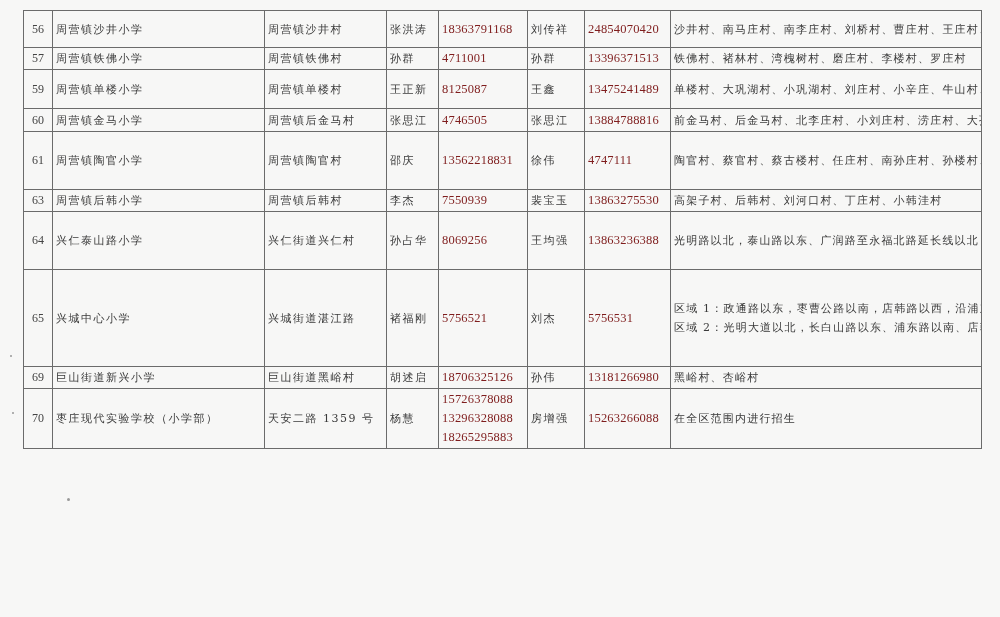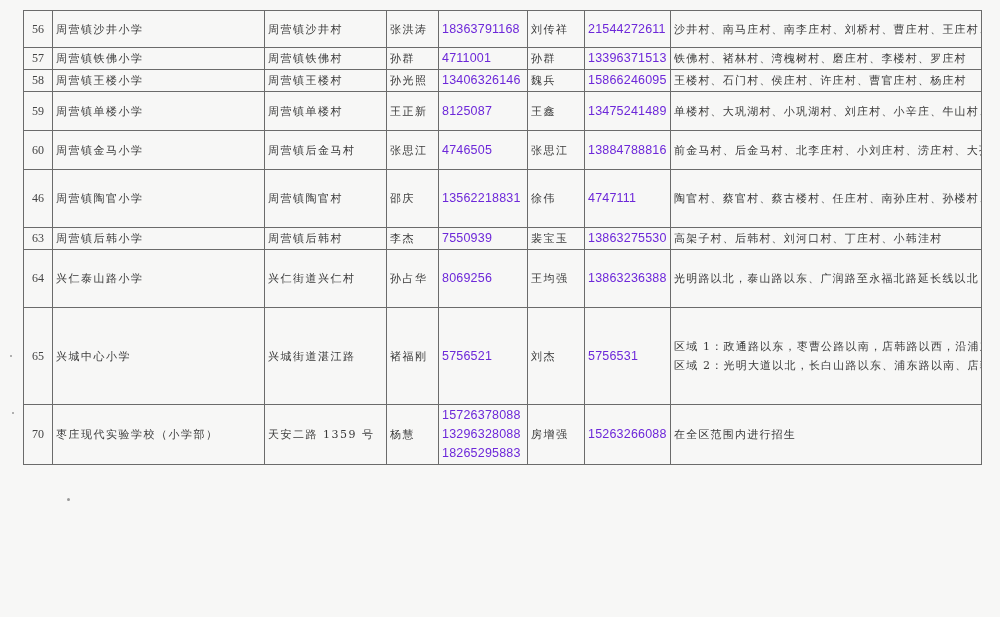--- a/index.html
+++ b/index.html
@@ -35,24 +35,24 @@
     white-space: nowrap;
     overflow: hidden;
   }
   td.no {
     text-align: center;
     font-family: "Liberation Serif", serif;
     font-size: 12px;
     color: #444;
   }
   td.num {
-    font-family: Liberation Sans, sans-serif;
+    font-family: Liberation Serif, serif;
     font-size: 12.5px;
     letter-spacing: 0.2px;
-    color: #6d28d9;
+    color: #7f1d1d;
   }
   td.area {
     white-space: normal;
     letter-spacing: 1.2px;
     font-size: 11px;
     line-height: 19px;
     word-break: break-all;
   }
   td.txt {
     letter-spacing: 1.5px;
@@ -83,83 +83,69 @@
     <tbody id="tbody">
         <tr style="height: 37px;">
           <td class="no">56</td>
           <td class="txt">周营镇沙井小学</td>
           <td class="txt">周营镇沙井村</td>
           <td class="txt">张洪涛</td>
           <td class="num phones">
             <span>18363791168</span>
           </td>
           <td class="txt">刘传祥</td>
-          <td class="num">21544272611</td>
+          <td class="num">24854070420</td>
           <td class="area">
             <div>沙井村、南马庄村、南李庄村、刘桥村、曹庄村、王庄村、常埠村、小韩庄村、朱庄村、石庙村、米楼村</div>
           </td>
         </tr>
         <tr style="height: 21px; margin-top: 20px;">
           <td class="no">57</td>
           <td class="txt">周营镇铁佛小学</td>
           <td class="txt">周营镇铁佛村</td>
           <td class="txt">孙群</td>
           <td class="num phones">
             <span>4711001</span>
           </td>
           <td class="txt">孙群</td>
           <td class="num">13396371513</td>
           <td class="area">
             <div>铁佛村、褚林村、湾槐树村、磨庄村、李楼村、罗庄村</div>
           </td>
         </tr>
-        <tr style="height: 20px;">
-          <td class="no">58</td>
-          <td class="txt">周营镇王楼小学</td>
-          <td class="txt">周营镇王楼村</td>
-          <td class="txt">孙光照</td>
-          <td class="num phones">
-            <span>13406326146</span>
-          </td>
-          <td class="txt">魏兵</td>
-          <td class="num">15866246095</td>
-          <td class="area">
-            <div>王楼村、石门村、侯庄村、许庄村、曹官庄村、杨庄村</div>
-          </td>
-        </tr>
         <tr style="height: 39px;">
           <td class="no">59</td>
           <td class="txt">周营镇单楼小学</td>
           <td class="txt">周营镇单楼村</td>
           <td class="txt">王正新</td>
           <td class="num phones">
             <span>8125087</span>
           </td>
           <td class="txt">王鑫</td>
           <td class="num">13475241489</td>
           <td class="area">
             <div>单楼村、大巩湖村、小巩湖村、刘庄村、小辛庄、牛山村、白楼村、石庄村、大韩洼村、小庄子村</div>
           </td>
         </tr>
-        <tr style="height: 39px;">
+        <tr style="height: 23px;">
           <td class="no">60</td>
           <td class="txt">周营镇金马小学</td>
           <td class="txt">周营镇后金马村</td>
           <td class="txt">张思江</td>
           <td class="num phones">
             <span>4746505</span>
           </td>
           <td class="txt">张思江</td>
           <td class="num">13884788816</td>
           <td class="area">
             <div>前金马村、后金马村、北李庄村、小刘庄村、涝庄村、大孙庄村</div>
           </td>
         </tr>
         <tr style="height: 58px;">
-          <td class="no">46</td>
+          <td class="no">61</td>
           <td class="txt">周营镇陶官小学</td>
           <td class="txt">周营镇陶官村</td>
           <td class="txt">邵庆</td>
           <td class="num phones">
             <span>13562218831</span>
           </td>
           <td class="txt">徐伟</td>
           <td class="num">4747111</td>
           <td class="area">
             <div>陶官村、蔡官村、蔡古楼村、任庄村、南孙庄村、孙楼村、胡庄村、褚庄村、陈庄村、西沙河涯村、中李庄村、四通花园</div>
@@ -199,20 +185,34 @@
           <td class="txt">兴城街道湛江路</td>
           <td class="txt">褚福刚</td>
           <td class="num phones">
             <span>5756521</span>
           </td>
           <td class="txt">刘杰</td>
           <td class="num">5756531</td>
           <td class="area">
             <div>区域 1：政通路以东，枣曹公路以南，店韩路以西，沿浦东路至黑龙江路以北的兴城街道北点联校招生范围以外的区域；</div>
             <div>区域 2：光明大道以北，长白山路以东、浦东路以南、店韩路以西的区域。</div>
+          </td>
+        </tr>
+        <tr style="height: 19px;">
+          <td class="no">69</td>
+          <td class="txt">巨山街道新兴小学</td>
+          <td class="txt">巨山街道黑峪村</td>
+          <td class="txt">胡述启</td>
+          <td class="num phones">
+            <span>18706325126</span>
+          </td>
+          <td class="txt">孙伟</td>
+          <td class="num">13181266980</td>
+          <td class="area">
+            <div>黑峪村、杏峪村</div>
           </td>
         </tr>
         <tr style="height: 59px;">
           <td class="no">70</td>
           <td class="txt">枣庄现代实验学校（小学部）</td>
           <td class="txt">天安二路 1359 号</td>
           <td class="txt">杨慧</td>
           <td class="num phones">
             <span>15726378088</span>
             <span>13296328088</span>

